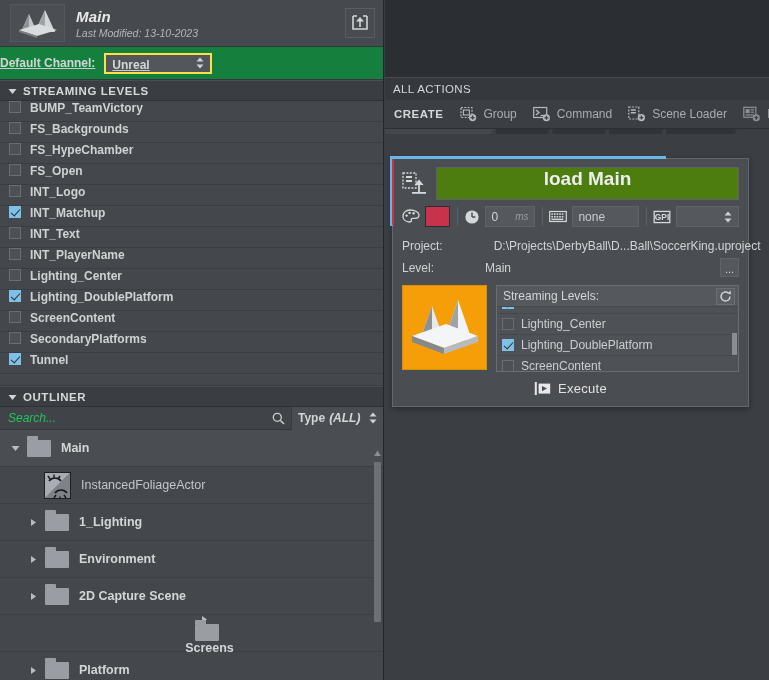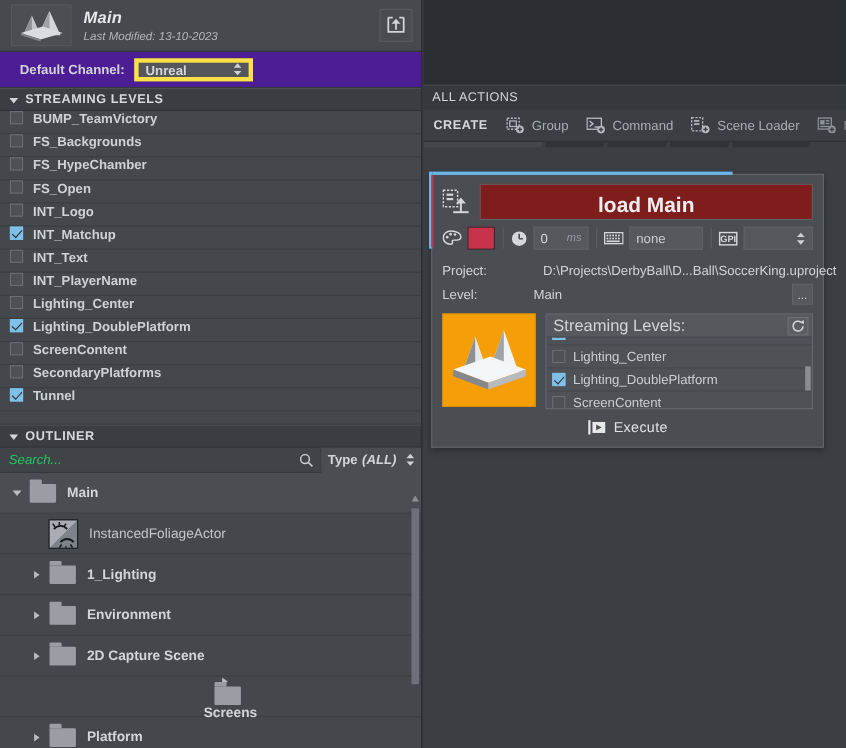--- a/index.html
+++ b/index.html
@@ -38,27 +38,27 @@
   }
   .asset-sub {
     font-size: 10.5px; font-style: italic; color: #b1b5b9; margin-top: 2px;
   }
   .export-btn {
     width: 30px; height: 30px; border: 1px solid #5a5d62; background: #484b50;
     display: flex; align-items: center; justify-content: center; flex: 0 0 auto;
   }
 
   .chan-row {
-    height: 33px; display: flex; align-items: center; padding: 0 18px;
-    background: #4c1d95; border-bottom: 1px solid #35383c;
+    height: 33px; display: flex; align-items: center; padding: 0 0;
+    background: #15803d; border-bottom: 1px solid #35383c; text-decoration: underline;
   }
   .chan-label { font-weight: bold; font-size: 12px; color: #d2d5d8; }
   .combo {
     margin-left: 9px; width: 108px; height: 21px; background: #53565b;
-    border: 4px solid #fde047; display: flex; align-items: flex-start;
+    border: 2px solid #fde047; display: flex; align-items: flex-end;
     padding: 0 6px; position: relative;
   }
   .combo span.val { font-weight: bold; font-size: 12px; color: #d4d7da; }
   .spin { position: absolute; right: 6px; top: 50%; transform: translateY(-50%);
           display: flex; flex-direction: column; line-height: 0; }
 
   .section-head {
     height: 21px; background: #3a3d41; display: flex; align-items: center;
     padding-left: 8px; border-bottom: 1px solid #2e3135; border-top: 1px solid #4a4d52;
   }
@@ -179,22 +179,22 @@
   .card-blue-left {
     position: absolute; left: -3px; top: -3px; width: 3px; height: 70px; background: #68b6e6;
   }
   .card-red-left {
     position: absolute; left: -1px; top: 0px; width: 2px; height: 66px; background: #c8334b;
   }
   .card-inner { padding: 8px 9px 10px 9px; }
 
   .title-row { display: flex; align-items: center; gap: 8px; }
   .title-field {
-    flex: 1 1 auto; height: 33px; background: #7f1d1d; border: 1px solid #5f6267;
-    display: flex; align-items: flex-end; justify-content: center;
+    flex: 1 1 auto; height: 33px; background: #4d7c0f; border: 1px solid #5f6267;
+    display: flex; align-items: flex-start; justify-content: center;
   }
   .title-field .tt { font-size: 19px; font-weight: bold; color: #eceef0; }
 
   .prop-row { display: flex; align-items: center; gap: 0; margin-top: 6px; }
   .swatch { width: 30px; height: 21px; border: 1px solid #2a2d31; margin-left: 5px; }
   .vsep { width: 1px; height: 19px; background: #5d6065; margin: 0 7px; }
   .num-field {
     width: 58px; height: 21px; background: #55585d; border: 1px solid #5f6267;
     display: flex; align-items: center; padding: 0 5px; margin-left: 5px;
   }
@@ -225,21 +225,21 @@
   .mid-row { display: flex; gap: 9px; margin-top: 8px; }
   .thumb-big {
     width: 85px; height: 85px; background: #f59e07; flex: 0 0 auto;
     border: 1px solid #d98f06; display: flex; align-items: center; justify-content: center;
   }
   .sl-box { flex: 1 1 auto; border: 1px solid #6a6d72; background: #4e5156; position: relative; }
   .sl-head {
     height: 21px; background: #55585d; display: flex; align-items: center;
     padding: 0 3px 0 6px; border-bottom: 1px solid #45484d;
   }
-  .sl-head .h { font-size: 15px; color: #d2d5d8; }
+  .sl-head .h { font-size: 12px; color: #d2d5d8; }
   .refresh-btn {
     margin-left: auto; width: 19px; height: 17px; background: #5b5e63;
     border: 1px solid #6b6e73; display: flex; align-items: center; justify-content: center;
   }
   .sl-list { height: 64px; overflow: hidden; position: relative; background: #4e5156; }
   .sl-row {
     height: 21px; display: flex; align-items: center; padding-left: 5px;
     border-bottom: 1px solid #45484d;
   }
   .sl-row .n { margin-left: 7px; font-size: 12px; color: #cbced1; }

